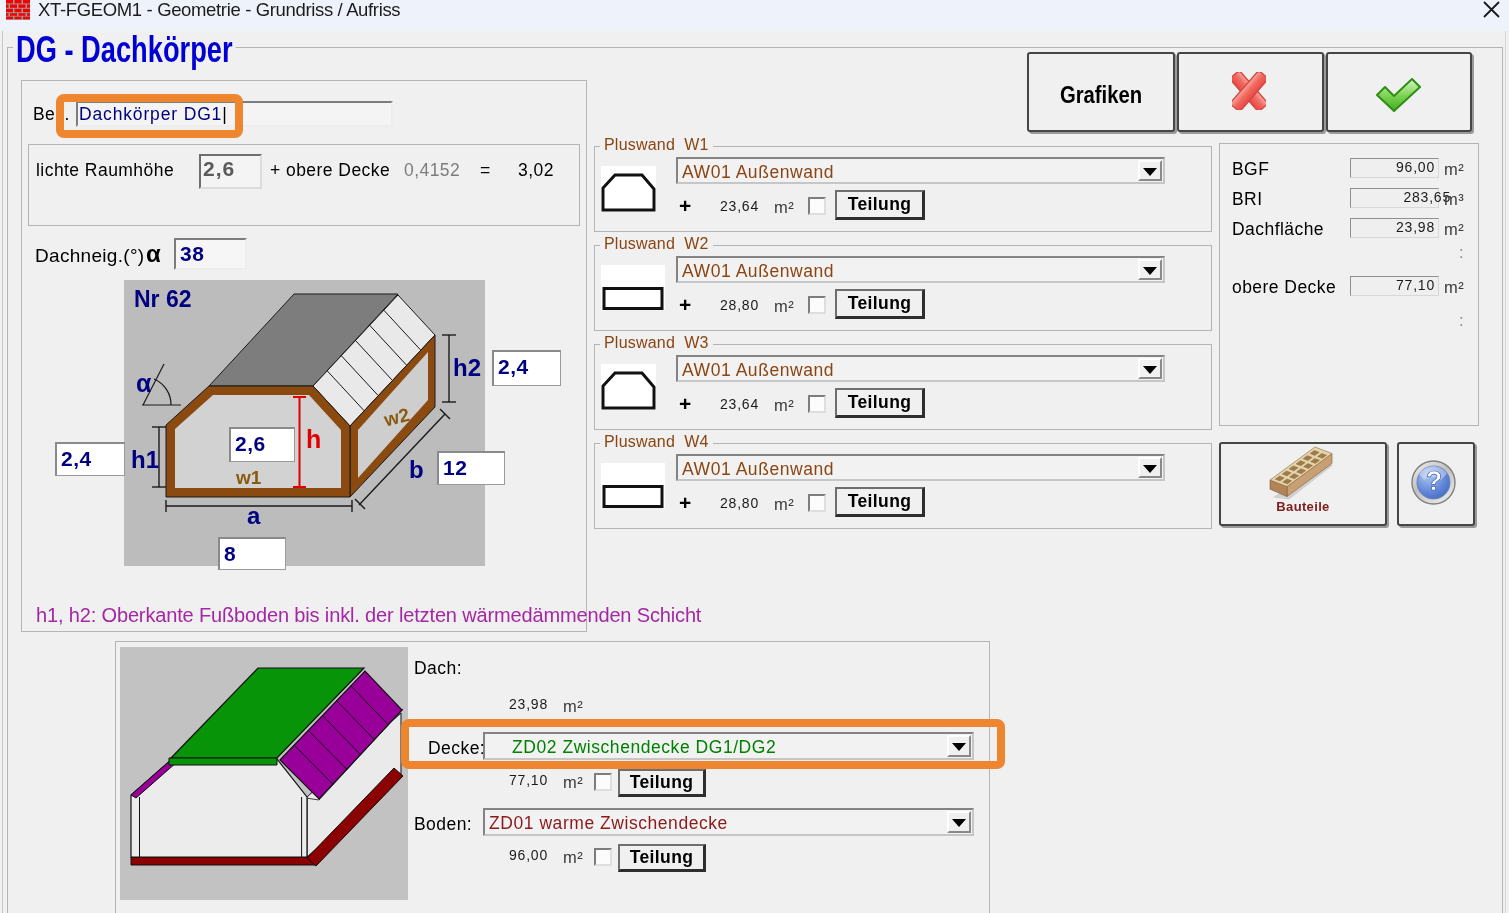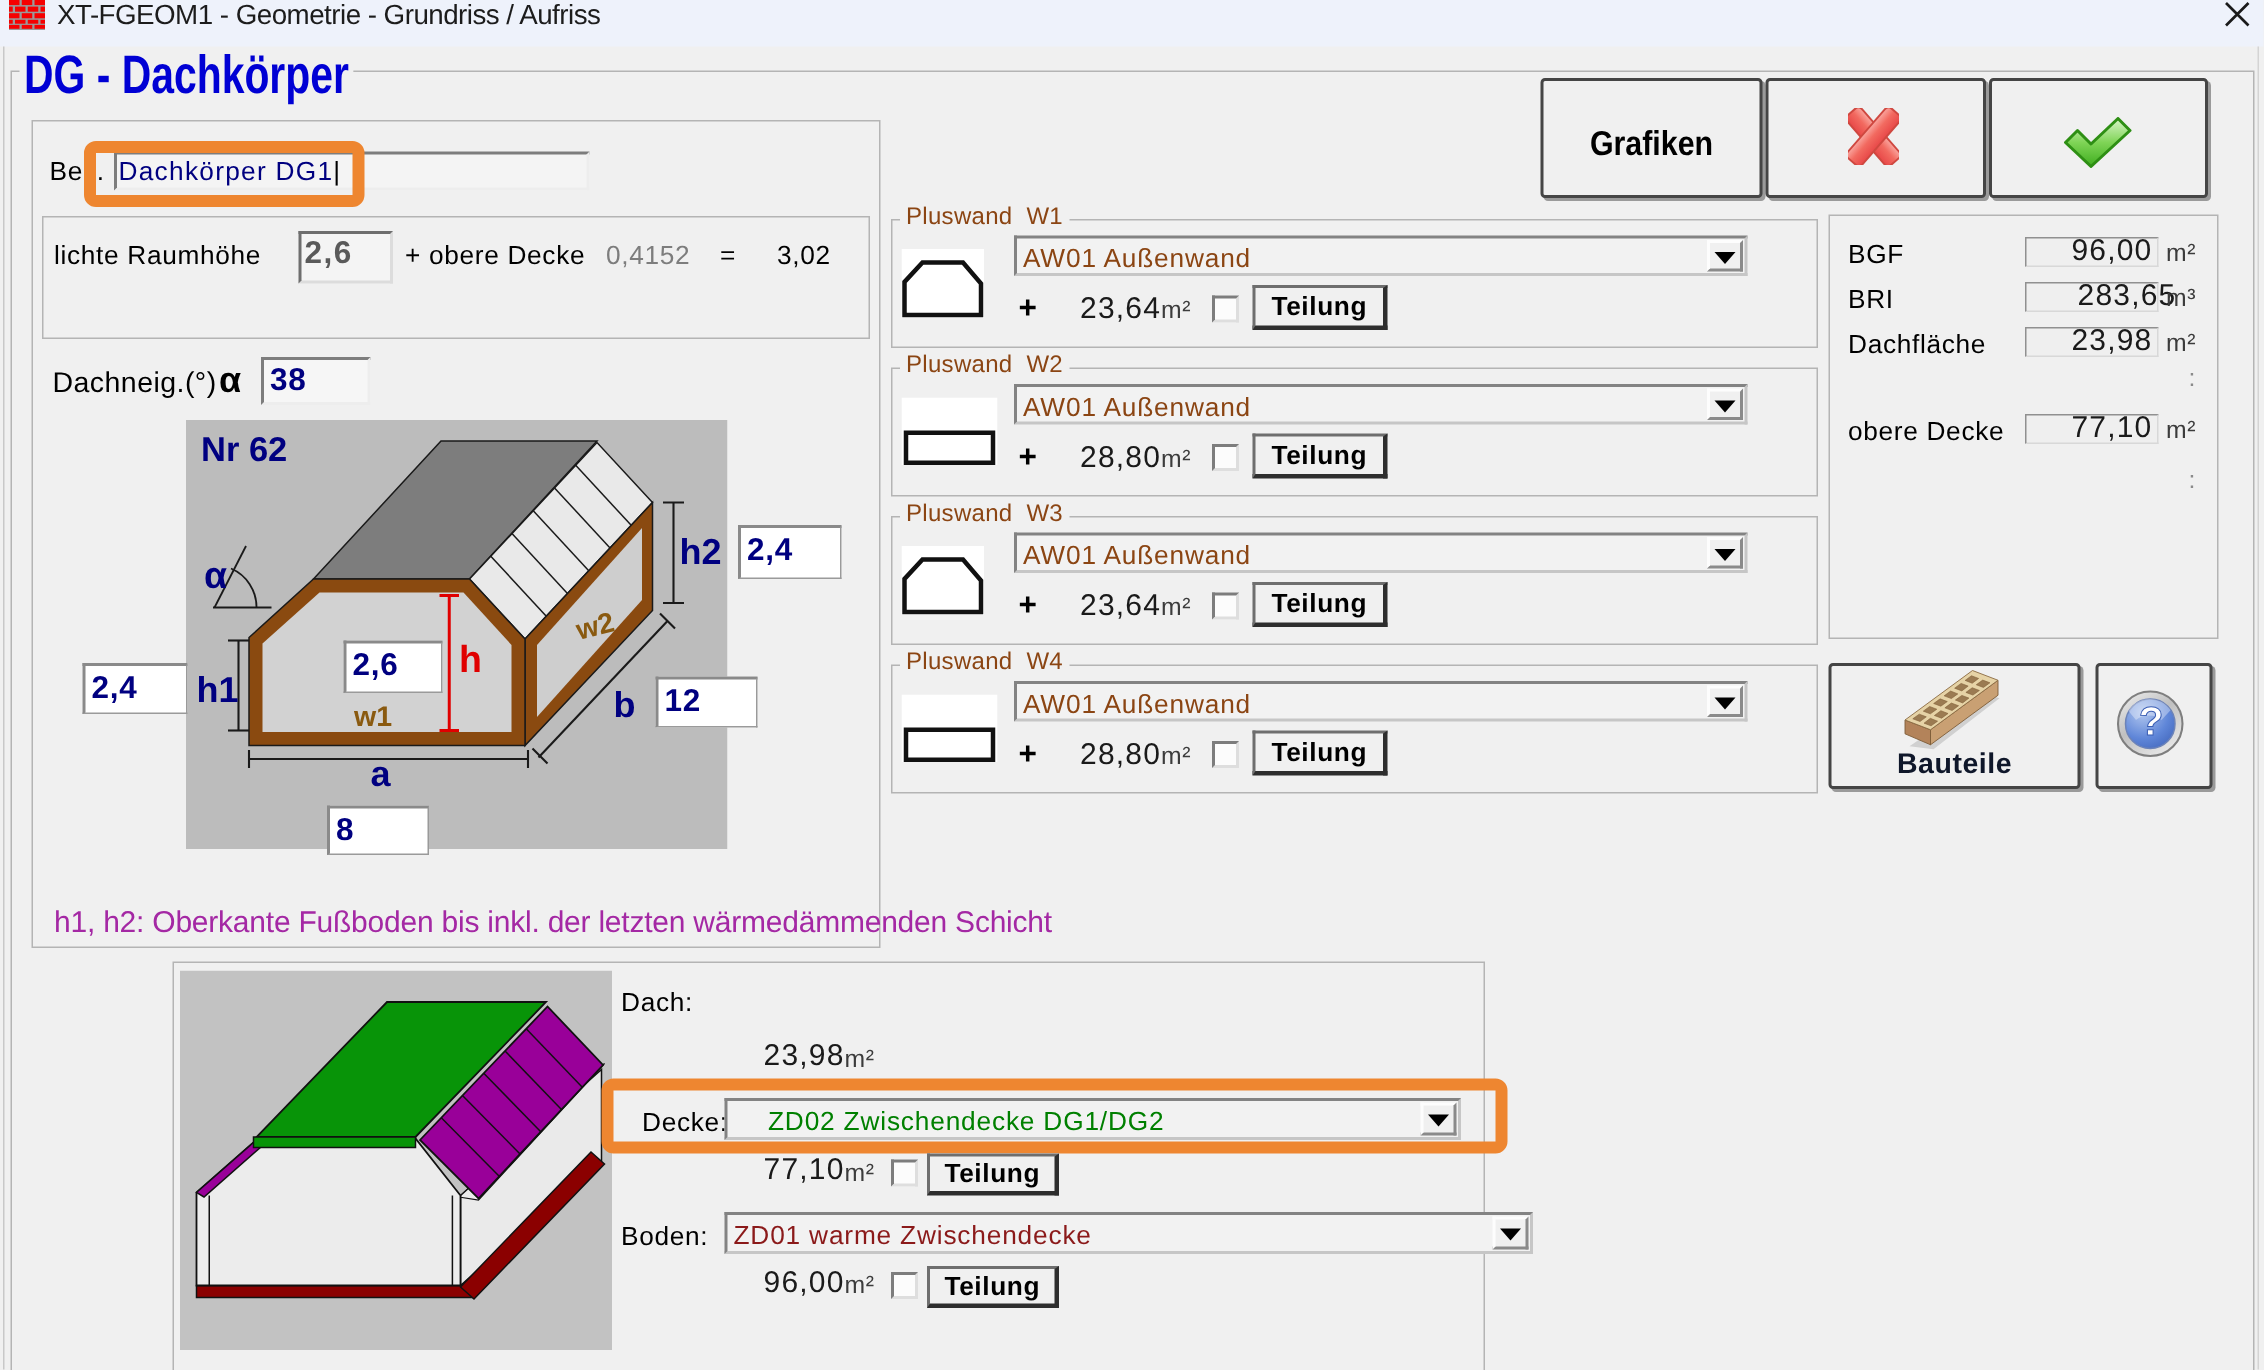--- a/index.html
+++ b/index.html
@@ -12,21 +12,21 @@
 .sunk{position:absolute;background:#f4f4f4;border:2px solid;border-color:#7d7d7d #ededed #ededed #7d7d7d;box-sizing:border-box;}
 .wbox{position:absolute;background:#fff;border:1px solid #9a9a9a;border-top:2px solid #8a8a8a;border-left:2px solid #8a8a8a;box-sizing:border-box;color:#000080;font-size:21px;line-height:24px;padding-left:4px;padding-top:3px;font-weight:bold;letter-spacing:0.5px;}
 .combo{position:absolute;background:#f2f2f2;border:2px solid;border-color:#838383 #c6c6c6 #c6c6c6 #838383;box-sizing:border-box;}
 .combo .txt{position:absolute;left:4px;top:4px;font-size:17.5px;letter-spacing:0.55px;line-height:18px;white-space:nowrap;}
 .combo .btn{position:absolute;right:1px;top:1px;width:24px;bottom:1px;background:#f0f0f0;border:2px solid;border-color:#fdfdfd #8a8a8a #8a8a8a #fdfdfd;box-sizing:border-box;}
 .combo .btn:after{content:"";position:absolute;left:50%;top:50%;margin-left:-7px;margin-top:-3px;border:7px solid transparent;border-top:8px solid #000;border-bottom:none;}
 .btn3d{position:absolute;background:#f0f0f0;border-style:solid;border-width:2px 3px 3px 2px;border-color:#6e6e6e #2e2e2e #2e2e2e #6e6e6e;box-sizing:border-box;text-align:center;font-weight:bold;color:#000;}
 .bigbtn{position:absolute;background:#f0f0f0;border:2px solid #454545;border-radius:3px;box-shadow:2px 2px 0 #9a9a9a;box-sizing:border-box;}
 .chk{position:absolute;width:18px;height:18px;background:#fcfcfc;border:2px solid;border-color:#7d7d7d #dedede #dedede #7d7d7d;box-sizing:border-box;}
 .orange{position:absolute;border:8px solid #ee8630;border-radius:8px;box-sizing:border-box;}
-.val{position:absolute;font-size:20px;letter-spacing:0.8px;line-height:19px;color:#1a1a1a;white-space:nowrap;}
+.val{position:absolute;font-size:14px;letter-spacing:0.8px;line-height:19px;color:#1a1a1a;white-space:nowrap;}
 .unit{position:absolute;font-size:16.5px;letter-spacing:0.4px;line-height:18px;color:#3c3c3c;white-space:nowrap;}
 .plus{position:absolute;font-size:21px;line-height:18px;font-weight:bold;color:#000;}
 </style></head>
 <body>
 <div id="win">
 
 <div class="abs" style="left:0;top:0;width:1509px;height:31px;background:#eef2fb;"></div>
 <svg class="abs" style="left:6px;top:0;" width="24" height="20" viewBox="0 0 24 20">
  <rect width="24" height="20" fill="#9a9a9a"></rect>
  <g fill="#f50000">
@@ -277,21 +277,21 @@
   <polygon points="33.1,20.9 37.4,17.7 42.2,19.6 37.9,22.7" fill="#9b7b52" stroke="#826039" stroke-width="0.4"></polygon>
   <polygon points="40.1,15.8 44.4,12.6 49.1,14.4 44.9,17.6" fill="#9b7b52" stroke="#826039" stroke-width="0.4"></polygon>
   <polygon points="47.1,10.6 51.3,7.5 56.1,9.3 51.8,12.5" fill="#9b7b52" stroke="#826039" stroke-width="0.4"></polygon>
   <polygon points="19.7,39.1 23.9,35.9 28.7,37.8 24.4,40.9" fill="#9b7b52" stroke="#826039" stroke-width="0.4"></polygon>
   <polygon points="26.6,34.0 30.9,30.8 35.7,32.7 31.4,35.8" fill="#9b7b52" stroke="#826039" stroke-width="0.4"></polygon>
   <polygon points="33.6,28.9 37.9,25.7 42.7,27.5 38.4,30.7" fill="#9b7b52" stroke="#826039" stroke-width="0.4"></polygon>
   <polygon points="40.6,23.7 44.9,20.6 49.6,22.4 45.4,25.6" fill="#9b7b52" stroke="#826039" stroke-width="0.4"></polygon>
   <polygon points="47.6,18.6 51.8,15.5 56.6,17.3 52.3,20.4" fill="#9b7b52" stroke="#826039" stroke-width="0.4"></polygon>
   <polygon points="54.5,13.5 58.8,10.4 63.6,12.2 59.3,15.3" fill="#9b7b52" stroke="#826039" stroke-width="0.4"></polygon>
 </svg>
-<div class="abs" style="left:1219px;top:499px;width:168px;text-align:center;font-size:19px;font-weight:bold;color:#0f172a;letter-spacing:0.35px;">Bauteile</div>
+<div class="abs" style="left:1219px;top:499px;width:168px;text-align:center;font-size:13px;font-weight:bold;color:#7f1d1d;letter-spacing:0.35px;">Bauteile</div>
 <div class="bigbtn" style="left:1397px;top:442px;width:78px;height:84px;"></div>
 <svg class="abs" style="left:1411px;top:460px;" width="45" height="45" viewBox="0 0 45 45">
  <defs>
         <radialGradient id="qg" cx="0.35" cy="0.28" r="0.95">
   <stop offset="0" stop-color="#b0c6ee"></stop>
           <stop offset="0.55" stop-color="#5f86d8"></stop>
           <stop offset="1" stop-color="#3a5eb4"></stop>
         </radialGradient>
  <linearGradient id="rg" x1="0" y1="0" x2="0.7" y2="1">
   <stop offset="0" stop-color="#f2f2f2"></stop>
@@ -341,21 +341,21 @@
 <div class="combo" style="left:483px;top:732px;width:491px;height:28px;">
       <div class="txt" style="color:#008000;margin-left:23px;">ZD02 Zwischendecke DG1/DG2</div>
       <div class="btn"></div>
     </div>
 <div class="orange" style="left:401px;top:719px;width:604px;height:50px;"></div>
 <div class="val" style="left:509px;top:771px;">77,10</div>
 <div class="unit" style="left:563px;top:773px;">m²</div>
 <div class="chk" style="left:594px;top:773px;"></div>
 <div class="btn3d" style="left:618px;top:769px;width:88px;height:28px;font-size:17.5px;line-height:22px;letter-spacing:0.4px;">Teilung</div>
 <div class="lbl" style="left:414px;top:815px;">Boden:</div>
-<div class="combo" style="left:483px;top:808px;width:539px;height:28px;padding-left:43px;">
+<div class="combo" style="left:483px;top:808px;width:491px;height:28px;padding-left:43px;">
       <div class="txt" style="color:#8b1a1a;">ZD01 warme Zwischendecke</div>
       <div class="btn"></div>
     </div>
 <div class="val" style="left:509px;top:846px;">96,00</div>
 <div class="unit" style="left:563px;top:848px;">m²</div>
 <div class="chk" style="left:594px;top:848px;"></div>
 <div class="btn3d" style="left:618px;top:844px;width:88px;height:28px;font-size:17.5px;line-height:22px;letter-spacing:0.4px;">Teilung</div>
 </div>
 
 </body></html>

